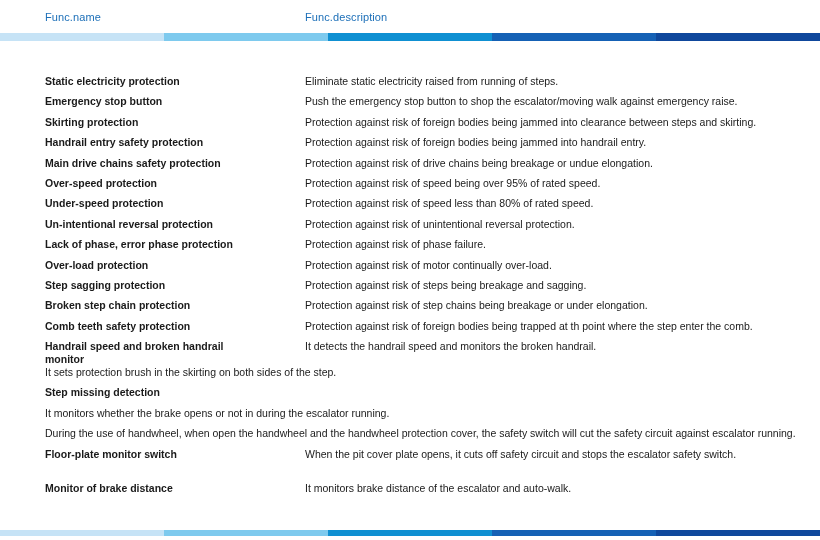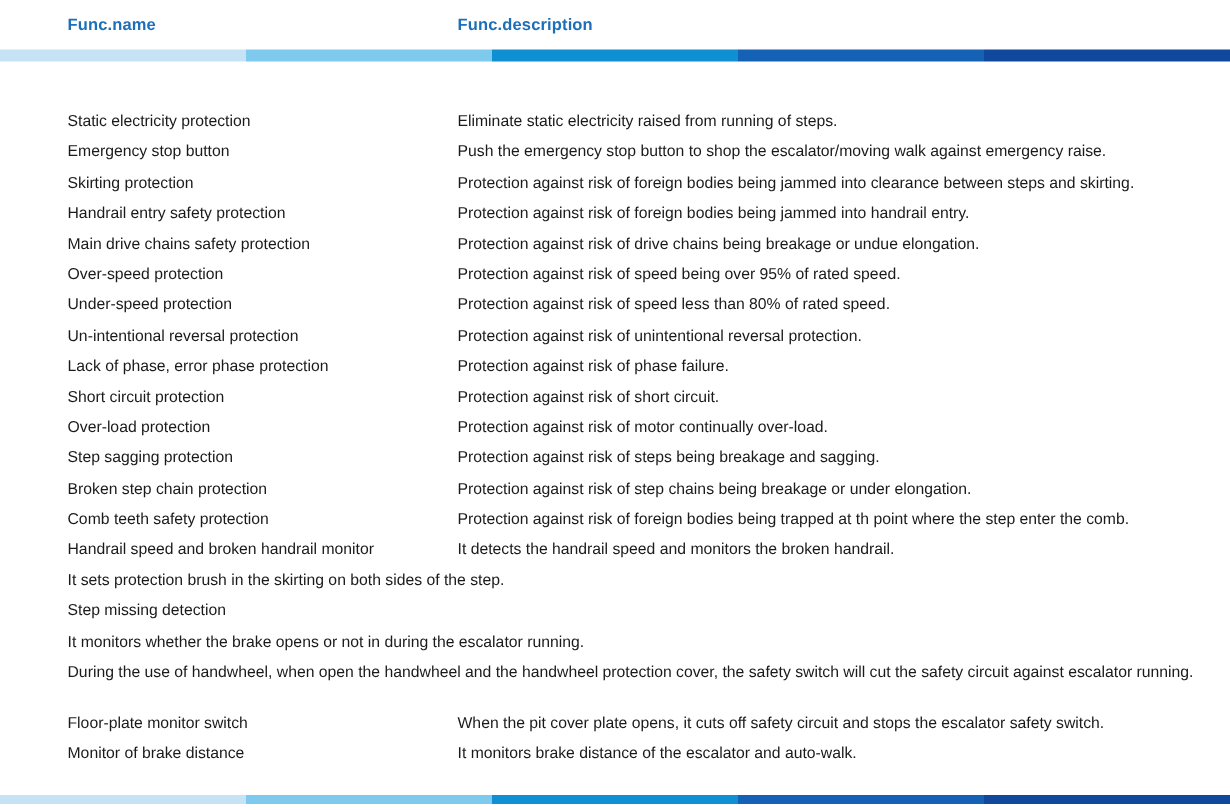--- a/index.html
+++ b/index.html
@@ -9,21 +9,21 @@
     height: 540px;
     background: #ffffff;
     overflow: hidden;
     font-family: "Liberation Sans", sans-serif;
     color: #1a1a1a;
   }
   .col-header {
     position: absolute;
     top: 11px;
     font-size: 11px;
-    font-weight: 700;
+    font-weight: 400;
     letter-spacing: 0.1px;
   }
   .col-header.name { left: 45px; }
   .col-header.desc { left: 305px; }
   .gbar {
     position: absolute;
     left: 0;
     width: 820px;
     display: flex;
   }
@@ -44,20 +44,21 @@
   
   .row:nth-child(19) { min-height: 34px; }
   .cell {
     font-size: 10.5px;
     line-height: 13px;
   }
   .cell.name {
     flex: 0 0 260px;
     box-sizing: border-box;
     padding-right: 45px; 
+    font-weight: bold;
   }
   .cell.desc {
     flex: 1 1 auto;
     padding-right: 6px;
   }
 </style>
 </head>
 <body>
 
 <div class="page">
@@ -114,24 +115,20 @@
   <div class="row">
     <div class="cell name">Un-intentional reversal protection</div>
     <div class="cell desc">Protection against risk of unintentional reversal protection.</div>
   </div>
 
   <div class="row">
     <div class="cell name">Lack of phase, error phase protection</div>
     <div class="cell desc">Protection against risk of phase failure.</div>
   </div>
 
-  <div class="row">
-    <div class="cell name">Short circuit protection</div>
-    <div class="cell desc">Protection against risk of short circuit.</div>
-  </div>
 
   <div class="row">
     <div class="cell name">Over-load protection</div>
     <div class="cell desc">Protection against risk of motor continually over-load.</div>
   </div>
 
   <div class="row">
     <div class="cell name">Step sagging protection</div>
     <div class="cell desc">Protection against risk of steps being breakage and sagging.</div>
   </div>

